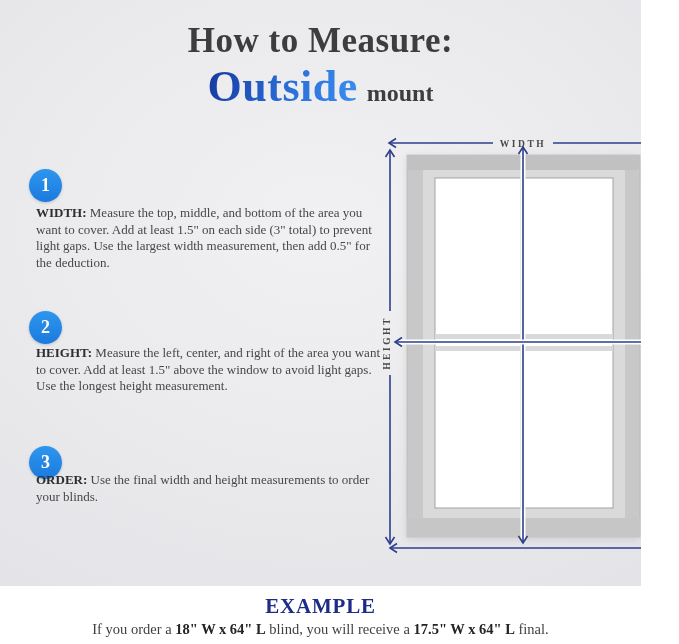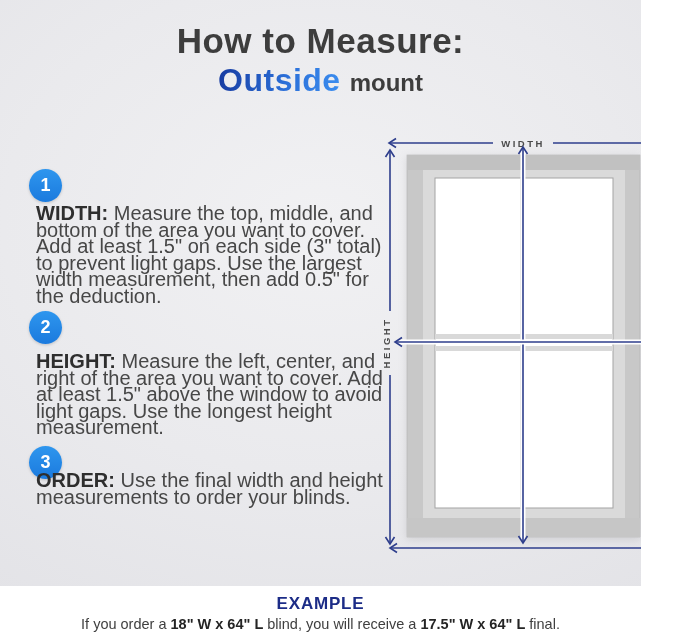--- a/index.html
+++ b/index.html
@@ -1,56 +1,56 @@
 <!DOCTYPE html>
 <html><head>
 <meta charset="utf-8">
 <style>
   html,body{margin:0;padding:0;}
   .canvas{
     position:relative;width:641px;height:644px;overflow:hidden;
-    font-family:Liberation Sans, sans-serif;
+    font-family:Liberation Serif, serif;
     background:radial-gradient(90% 70% at 50% 35%, #f1f1f3 0%, #eaeaed 55%, #e3e3e7 100%);
   }
   
   .title{position:absolute;left:0;right:0;top:22px;text-align:center;line-height:1.1;}
   .title-line1{font-size:35px;font-weight:700;color:#3d3d3d;letter-spacing:0.5px;}
   .title-line2{margin-top:2px;}
-  .outside-word{font-size:32px;font-weight:700;letter-spacing:0.5px;color:#1d4fc0;vertical-align:baseline;}
+  .outside-word{font-size:44px;font-weight:700;letter-spacing:0.5px;color:#1d4fc0;vertical-align:baseline;}
   @supports ((-webkit-background-clip:text) or (background-clip:text)){
     .outside-word{
       background:linear-gradient(100deg,#16399f 0%,#2b6fd8 55%,#3b8ef0 100%);
       -webkit-background-clip:text;background-clip:text;color:transparent;
     }
   }
   .mount-word{font-size:24px;font-weight:700;color:#3d3d3d;vertical-align:baseline;margin-left:9px;}
   
   .step-circle{
     position:absolute;left:29px;width:33px;height:33px;border-radius:50%;
     background:linear-gradient(180deg,#2e96ee 0%,#1b7ade 100%);
     color:#ffffff;font-size:18px;font-weight:700;
     display:flex;align-items:center;justify-content:center;
     box-shadow:0 1px 3px rgba(0,0,0,0.18);
   }
   .step-text{
     position:absolute;left:36px;width:348px;margin:0;
-    font-size:20px;line-height:16.6px;color:#474747;
+    font-size:13px;line-height:16.6px;color:#474747;
   }
   .step-text b{color:#2e2e2e;}
   .circle-1{top:169px;} .circle-2{top:311px;} .circle-3{top:446px;}
-  .text-1{top:205px;} .text-2{top:353px;} .text-3{top:472px;}
+  .text-1{top:205px;} .text-2{top:345px;} .text-3{top:472px;}
   
   .diagram{position:absolute;left:383px;top:130px;}
   .frame-group{filter:drop-shadow(0 2px 4px rgba(0,0,0,0.10));}
   
   .example-section{
     position:absolute;left:0;right:0;top:586px;height:58px;background:#ffffff;
     text-align:center;
   }
-  .example-heading{margin:8px 0 2px 0;font-size:17px;font-weight:700;color:#1c2c87;letter-spacing:0.8px;}
+  .example-heading{margin:8px 0 2px 0;font-size:21px;font-weight:700;color:#1c2c87;letter-spacing:0.8px;}
   .example-sentence{margin:0;font-size:14.5px;color:#3f3f3f;}
   .example-sentence b{color:#242424;}
 </style>
 </head>
 <body>
 
 <div class="canvas">
 
   <div class="title">
     <div class="title-line1">How to Measure:</div>

